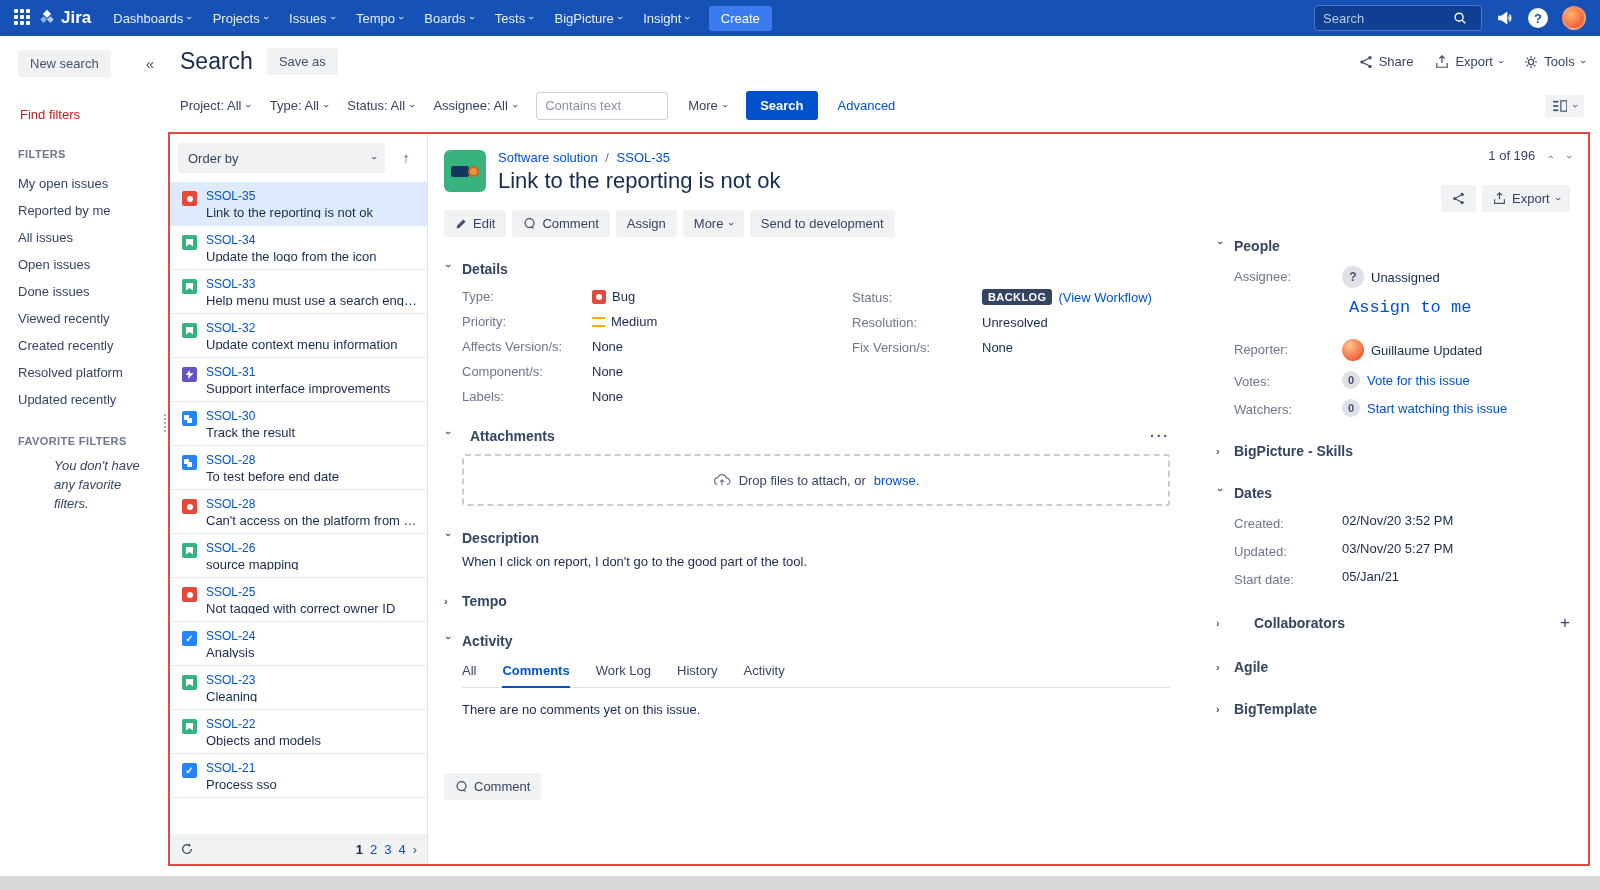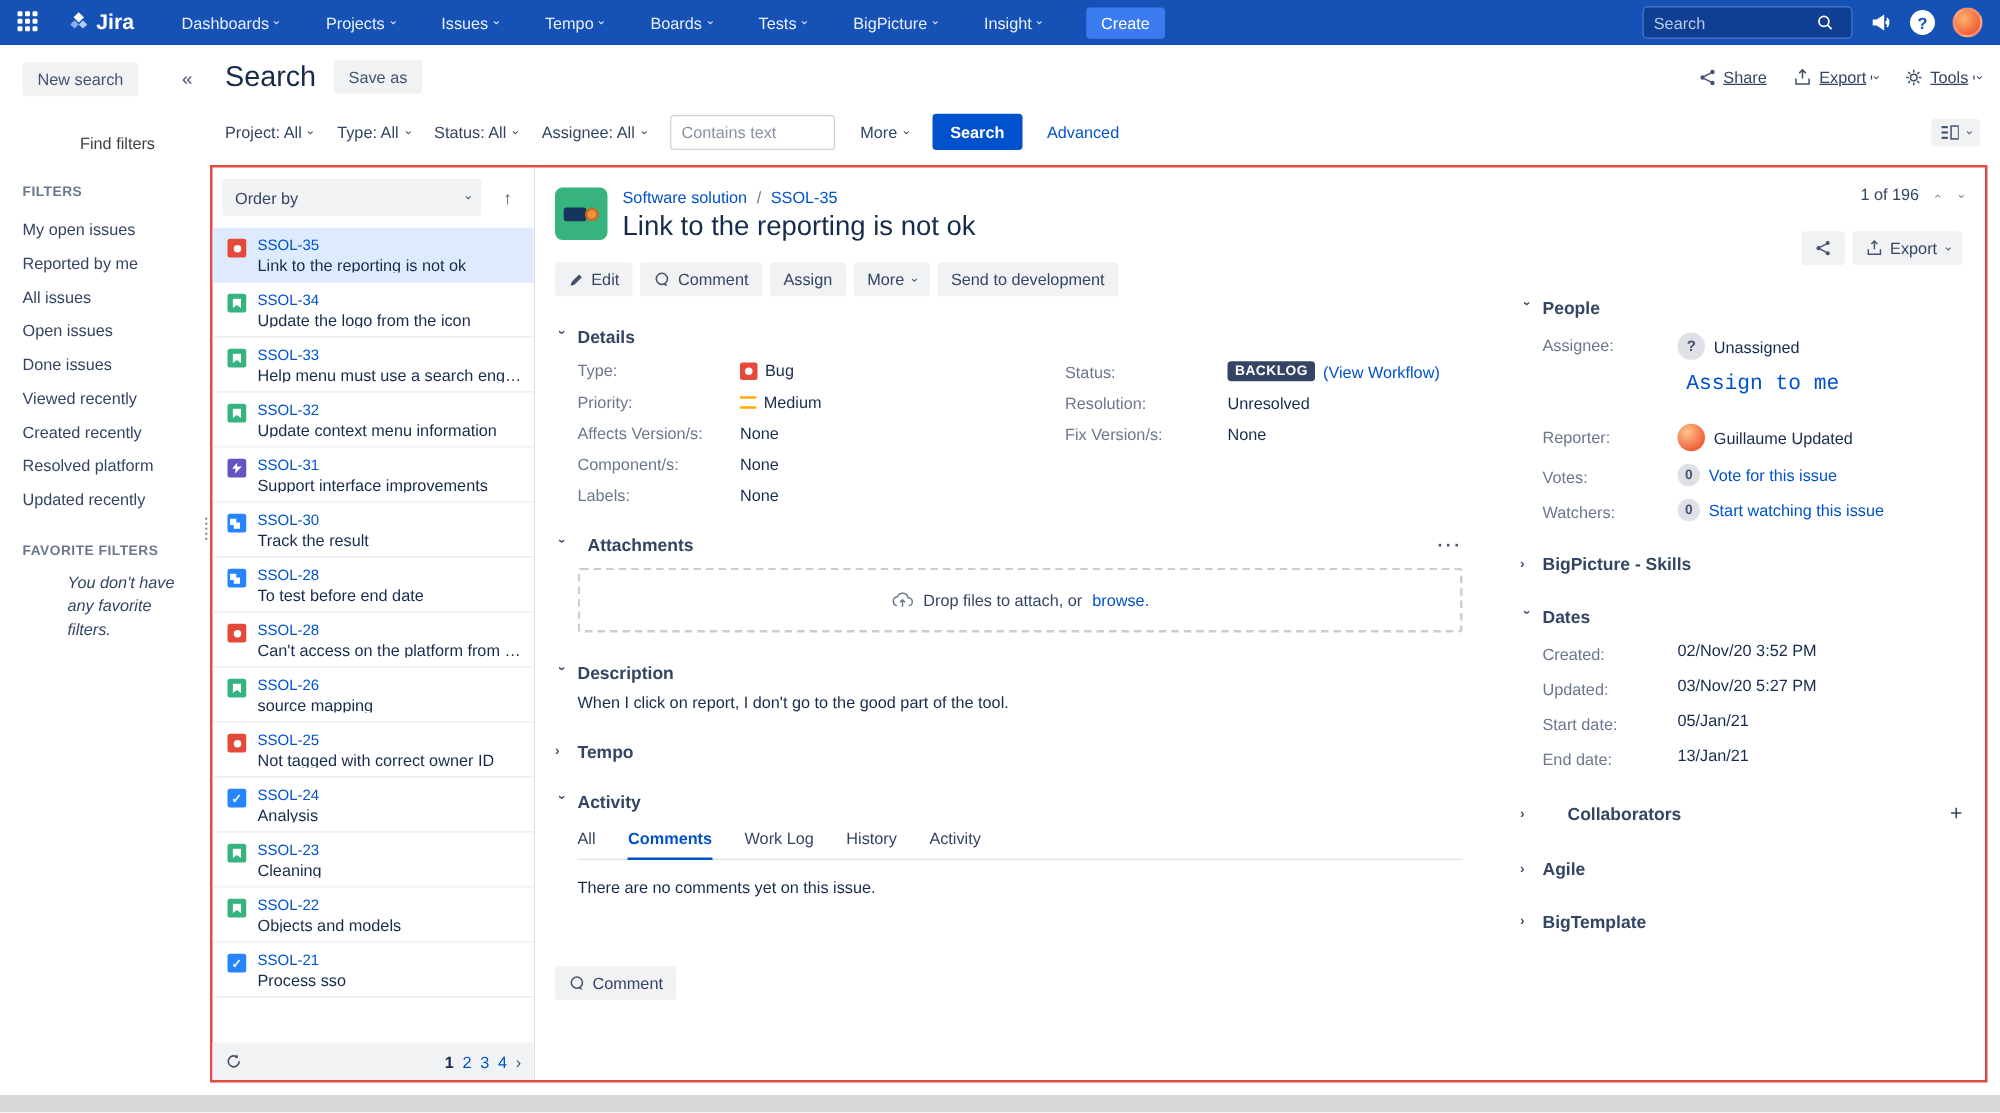--- a/index.html
+++ b/index.html
@@ -1,52 +1,52 @@
 <!DOCTYPE html>
 <html><head>
 <meta charset="utf-8">
 <style>
   * { margin:0; padding:0; box-sizing:border-box; }
   html,body { width:1600px; height:890px; overflow:hidden;
     font-family:"Liberation Sans", sans-serif; background:#fff; color:#172b4d; }
 
   
   .navbar { height:36px; background:#1652b5; display:flex; align-items:center; padding:0 14px; gap:6px; }
-  .nav-left { display:flex; align-items:center; gap:22px; flex:1; }
+  .nav-left { display:flex; align-items:center; gap:6px; flex:1; }
   .grid-icon { width:18px; height:18px; display:grid; grid-template-columns:repeat(3,4px); grid-template-rows:repeat(3,4px); gap:2px; cursor:pointer; }
   .grid-icon i { background:#fff; border-radius:1px; }
   .jira-logo { display:flex; align-items:center; gap:5px; color:#fff; font-size:17px; font-weight:bold; margin-right:8px; cursor:pointer; }
   .nav-item { color:#e7eefc; font-size:13px; display:flex; align-items:center; gap:4px; padding:4px 8px; cursor:pointer; border-radius:3px; white-space:nowrap; }
   .chev { display:inline-block; font-size:10px; color:inherit; transform:rotate(90deg); transform-origin:center; line-height:1; }
   .chev.up { transform:rotate(-90deg); }
   .create-btn { background:#3b7bf0; color:#fff; font-size:13px; padding:5px 12px; border:none; border-radius:3px; cursor:pointer; margin-left:6px; }
   .nav-right { display:flex; align-items:center; gap:14px; }
   .nav-search { display:flex; align-items:center; background:rgba(9,48,117,.55); border:1px solid #4a77c9; border-radius:4px; height:26px; width:168px; padding:0 8px; }
   .nav-search input { background:transparent; border:none; outline:none; color:#fff; font-size:13px; width:130px; }
   .nav-search input::placeholder { color:#b9c9e8; }
   .help-circle { width:20px; height:20px; border-radius:50%; background:#fff; color:#1652b5; font-weight:bold; font-size:13px; display:flex; align-items:center; justify-content:center; cursor:pointer; }
   .avatar { width:24px; height:24px; border-radius:50%; background:radial-gradient(circle at 35% 35%, #ffb36b, #f0623a 70%); border:2px solid rgba(255,255,255,.25); cursor:pointer; }
 
   
   .page { display:flex; height:840px; }
   .sidebar { width:168px; padding:14px 0 0 18px; flex-shrink:0; }
   .sidebar-top { display:flex; align-items:center; justify-content:space-between; padding-right:14px; }
   .btn-gray { background:#f1f2f4; border:none; border-radius:3px; color:#42526e; font-size:13px; padding:6px 12px; cursor:pointer; }
   .collapse { color:#42526e; font-size:15px; cursor:pointer; }
-  .find-filters { display:block; color:#404040; font-size:13px; margin:30px 0 26px 2px; text-decoration:none; cursor:pointer;text-align:center; }
+  .find-filters { display:block; color:#b91c1c; font-size:13px; margin:30px 0 26px 2px; text-decoration:none; cursor:pointer; }
   .side-heading { font-size:11px; font-weight:bold; color:#6b778c; letter-spacing:.4px; margin-bottom:10px; }
   .side-item { font-size:13px; color:#344563; padding:6px 0; cursor:pointer; }
   .fav-empty { font-size:13px; font-style:italic; color:#344563; line-height:1.45; margin-top:2px; padding-right:16px;margin-left:36px; }
 
   .main { flex:1; display:flex; flex-direction:column; min-width:0; }
   .main-header { padding:12px 16px 10px 12px; }
   .header-row1 { display:flex; align-items:center; }
   .page-title { font-size:23px; font-weight:500; color:#172b4d; margin-right:14px; }
   .header-actions { margin-left:auto; display:flex; align-items:center; gap:22px; }
-  .h-action { display:flex; align-items:center; gap:6px; font-size:13px; color:#344563; cursor:pointer;text-decoration:underline; }
+  .h-action { display:flex; align-items:center; gap:6px; font-size:13px; color:#344563; cursor:pointer; }
   .header-row2 { display:flex; align-items:center; margin-top:16px; gap:20px; }
   .filter-dd { font-size:13px; color:#344563; display:flex; align-items:center; gap:5px; cursor:pointer; }
   .contains-input { width:132px; height:28px; border:1px solid #cfd3da; border-radius:3px; font-size:13px; padding:0 8px; color:#172b4d; }
   .contains-input::placeholder { color:#8993a4; }
   .search-btn { background:#0052cc; color:#fff; border:none; border-radius:3px; font-size:13px; font-weight:bold; padding:7px 14px; cursor:pointer; }
   .advanced { color:#0052cc; font-size:13px; cursor:pointer; }
   .view-switch { margin-left:auto; background:#f1f2f4; border:none; border-radius:3px; padding:5px 8px; display:flex; align-items:center; gap:6px; color:#42526e; cursor:pointer; }
 
   
   .content-box { border:2px solid #e34a41; margin:2px 10px 0 0; height:734px; display:flex; position:relative; }
@@ -687,24 +687,20 @@
                   <span class="p-value">02/Nov/20 3:52 PM</span>
                 </div>
               <div class="p-row">
                   <span class="p-label">Updated:</span>
                   <span class="p-value">03/Nov/20 5:27 PM</span>
                 </div>
               <div class="p-row">
                   <span class="p-label">Start date:</span>
                   <span class="p-value">05/Jan/21</span>
                 </div>
-              <div class="p-row">
-                  <span class="p-label">End date:</span>
-                  <span class="p-value">13/Jan/21</span>
-                </div>
             </div>
           </div>
 
           <div class="side-sec">
             <div class="sec-head collab-row">
               <span class="sec-chev">›</span>
               <span style="margin-left:20px">Collaborators</span>
               <button class="plus-btn">+</button>
             </div>
           </div>

